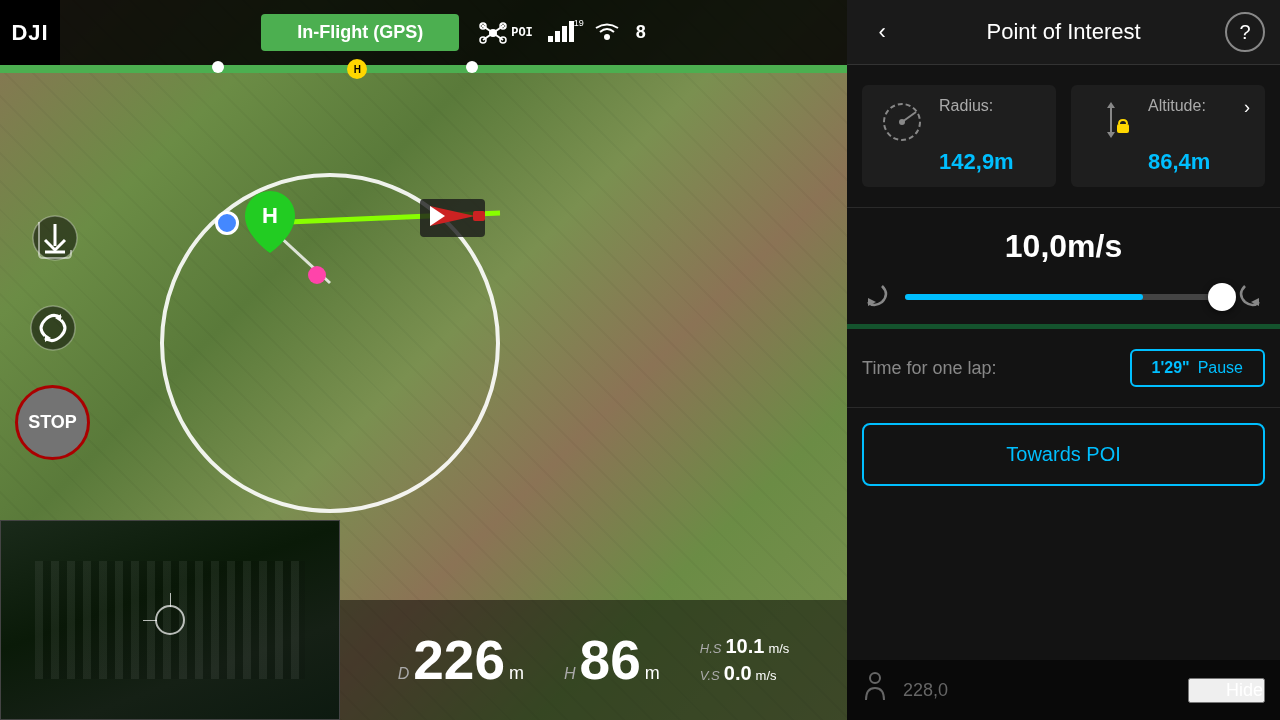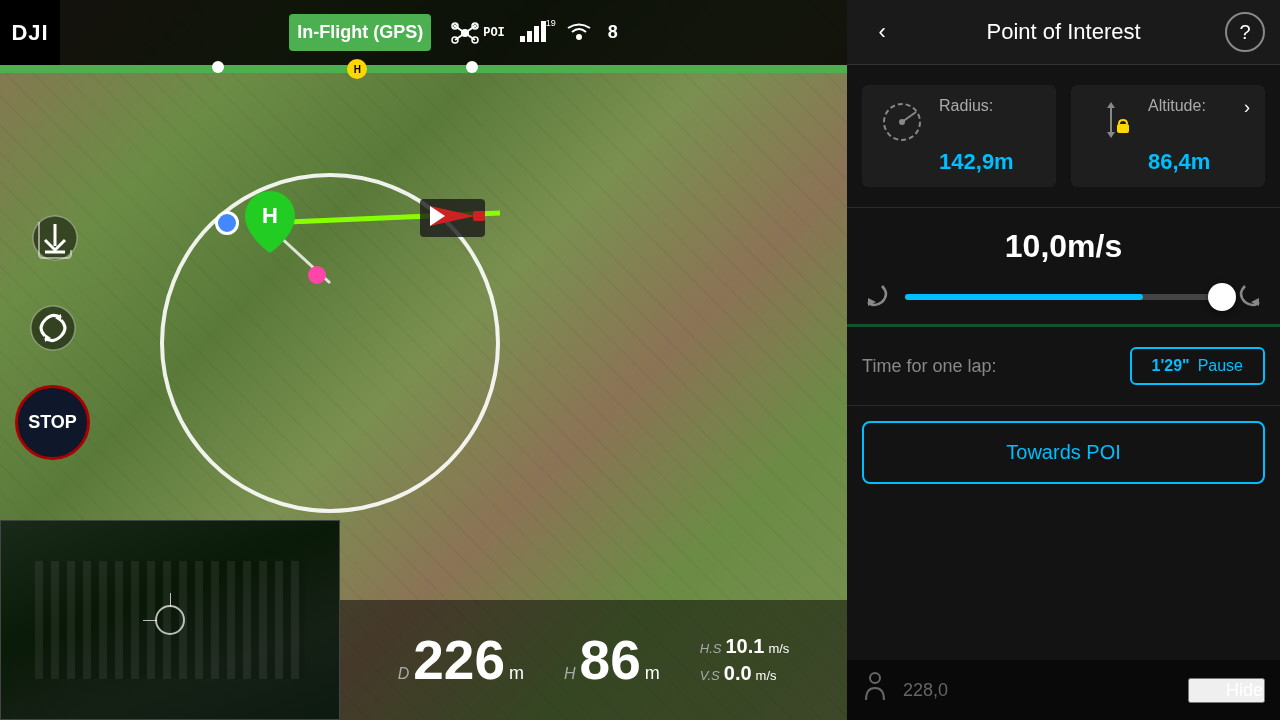--- a/index.html
+++ b/index.html
@@ -57,21 +57,21 @@
       align-items: center;
       justify-content: center;
       gap: 20px;
     }
 
     .status-label {
       background: #4CAF50;
       color: white;
       font-size: 18px;
       font-weight: bold;
-      padding: 8px 8px;
+      padding: 8px 36px;
       border-radius: 4px;
     }
 
     .status-icons {
       display: flex;
       align-items: center;
       gap: 15px;
     }
 
     .icon-poi {
@@ -162,21 +162,21 @@
       cursor: pointer;
     }
 
     
     .stop-btn {
       position: absolute;
       bottom: 260px;
       left: 15px;
       width: 75px;
       height: 75px;
-      background: #0f172a;
+      background: #737373;
       border-radius: 50%;
       display: flex;
       align-items: center;
       justify-content: center;
       cursor: pointer;
       border: 3px solid #AA0000;
     }
 
     .stop-text {
       color: white;
@@ -412,21 +412,21 @@
 
     .metric-arrow {
       color: white;
       font-size: 18px;
       margin-left: auto;
     }
 
     
     .speed-section {
       padding: 20px 15px 10px;
-      border-bottom: 3px solid #14532d;
+      border-bottom: 5px solid #14532d;
     }
 
     .speed-value {
       text-align: center;
       color: white;
       font-size: 32px;
       font-weight: bold;
       margin-bottom: 15px;
     }
 

